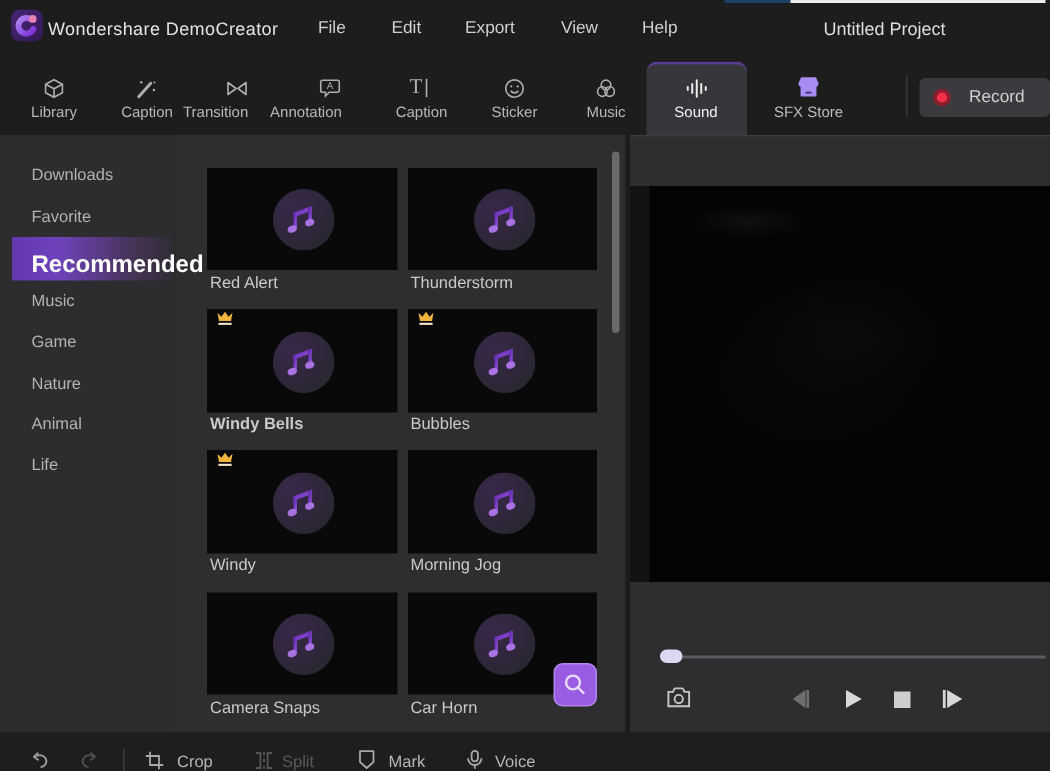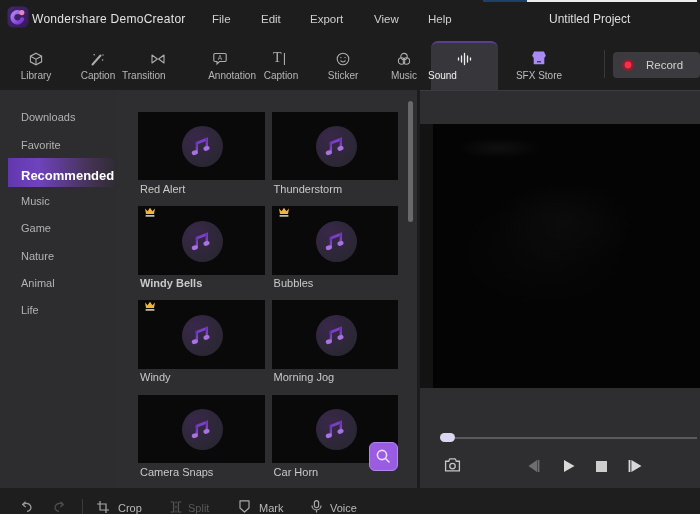--- a/index.html
+++ b/index.html
@@ -59,21 +59,21 @@
 
 <svg class="abs" style="left:151px;top:54px;" width="14" height="10" viewBox="0 0 14 10" fill="none" stroke="#adadad" stroke-width="1.1">
   <path d="M1 1 L6.4 5 L1 9 Z M13 1 L7.6 5 L13 9 Z" stroke-linejoin="round"></path>
 </svg>
 <div class="lbl abs" style="left:122px;top:70px;width:72px;text-align:left;">Transition</div>
 
 <svg class="abs" style="left:213px;top:52px;" width="14" height="14" viewBox="0 0 14 14" fill="none" stroke="#adadad" stroke-width="1.1">
   <path d="M2 1.5 H12 a1.2 1.2 0 0 1 1.2 1.2 V8.3 a1.2 1.2 0 0 1 -1.2 1.2 H6.5 L4 12 V9.5 H2 A1.2 1.2 0 0 1 0.8 8.3 V2.7 A1.2 1.2 0 0 1 2 1.5 Z"></path>
   <text x="7" y="7.6" font-size="6.5" fill="#adadad" stroke="none" text-anchor="middle" font-family="Liberation Sans">A</text>
 </svg>
-<div class="lbl abs" style="left:184px;top:70px;width:72px;text-align:right;">Annotation</div>
+<div class="lbl abs" style="left:168px;top:70px;width:72px;text-align:center;">Annotation</div>
 
 <div class="abs" style="left:273px;top:50px;width:24px;color:#b0b0b0;font-size:14px;font-family:'Liberation Serif',serif;">T <span style="font-family:'Liberation Sans';font-size:13px;">|</span></div>
 <div class="lbl abs" style="left:245px;top:70px;width:72px;text-align:center;">Caption</div>
 
 <svg class="abs" style="left:336px;top:52px;" width="14" height="14" viewBox="0 0 14 14" fill="none" stroke="#adadad" stroke-width="1.1">
   <circle cx="7" cy="7" r="5.8"></circle>
   <circle cx="4.9" cy="5.6" r="0.7" fill="#adadad" stroke="none"></circle>
   <circle cx="9.1" cy="5.6" r="0.7" fill="#adadad" stroke="none"></circle>
   <path d="M4.5 8.5 A 2.9 2.9 0 0 0 9.5 8.5"></path>
 </svg>
@@ -82,21 +82,21 @@
 <svg class="abs" style="left:397px;top:52px;" width="14" height="14" viewBox="0 0 14 14" fill="none" stroke="#adadad" stroke-width="1.1">
   <circle cx="7" cy="4.6" r="3.2"></circle>
   <circle cx="4.6" cy="9" r="3.2"></circle>
   <circle cx="9.4" cy="9" r="3.2"></circle>
 </svg>
 <div class="lbl abs" style="left:368px;top:70px;width:72px;text-align:center;">Music</div>
 
 <svg class="abs" style="left:457px;top:52px;" width="15" height="14" viewBox="0 0 15 14" stroke="#efefef" stroke-width="1.3" stroke-linecap="round">
   <path d="M1.5 6 V8 M4.5 4 V10 M7.5 1.5 V12.5 M10.5 4 V10 M13.5 6 V8"></path>
 </svg>
-<div class="abs" style="left:428px;top:70px;width:72px;text-align:left;color:#f0f0f0;font-size:10px;">Sound</div>
+<div class="abs" style="left:428px;top:70px;width:72px;text-align:center;color:#f0f0f0;font-size:10px;">Sound</div>
 
 <svg class="abs" style="left:531px;top:49.5px;" width="16" height="16.5" viewBox="0 0 16 15">
   <path d="M3 0.8 H13 L14.7 5 H1.3 Z" fill="#a88cf2"></path>
   <circle cx="3.5" cy="5" r="2.1" fill="#a88cf2"></circle>
   <circle cx="8" cy="5" r="2.2" fill="#a88cf2"></circle>
   <circle cx="12.5" cy="5" r="2.1" fill="#a88cf2"></circle>
   <rect x="2.7" y="4.8" width="10.6" height="8.8" rx="0.7" fill="#a88cf2"></rect>
   <path d="M6 11 H10" stroke="#3c2a66" stroke-width="1.3"></path>
 </svg>
 <div class="abs" style="left:503px;top:70px;width:72px;text-align:center;color:#bdbdbd;font-size:10px;">SFX Store</div>
@@ -109,21 +109,21 @@
 </svg>
 <div class="abs" style="left:646px;top:59px;color:#d0d0d0;font-size:11.5px;">Record</div>
 
 <div class="abs" style="left:0;top:90px;width:117px;height:398px;background:#2d2d2f;"></div>
 <div class="abs" style="left:117px;top:90px;width:300px;height:398px;background:#2e2d2f;"></div>
 <div class="abs" style="left:417px;top:90px;width:3px;height:398px;background:#1c1c1d;"></div>
 
 <div class="abs" style="left:21px;top:111px;color:#b2b2b2;font-size:11px;">Downloads</div>
 <div class="abs" style="left:21px;top:139px;color:#b2b2b2;font-size:11px;">Favorite</div>
 <div class="abs" style="left:8px;top:157.5px;width:107px;height:29px;background:linear-gradient(90deg,#6237ae,#6f43bd 28%,#443251 78%,#2f2c35);"></div>
-<div class="abs" style="left:21px;top:168px;color:#ffffff;font-size:13px;font-weight:bold;">Recommended</div>
+<div class="abs" style="left:21px;top:168px;color:#ffffff;font-size:16px;font-weight:bold;">Recommended</div>
 <div class="abs" style="left:21px;top:195px;color:#b2b2b2;font-size:11px;">Music</div>
 <div class="abs" style="left:21px;top:222px;color:#b2b2b2;font-size:11px;">Game</div>
 <div class="abs" style="left:21px;top:250px;color:#b2b2b2;font-size:11px;">Nature</div>
 <div class="abs" style="left:21px;top:277px;color:#b2b2b2;font-size:11px;">Animal</div>
 <div class="abs" style="left:21px;top:304px;color:#b2b2b2;font-size:11px;">Life</div>
 
 <div id="cards">
 <div class="abs" style="left:138px;top:111.6px;width:126.5px;height:68.5px;background:#09090a;"></div>
 <svg class="abs" style="left:182.0px;top:126.30000000000001px;" width="41" height="41" viewBox="0 0 41 41">
    <defs>

